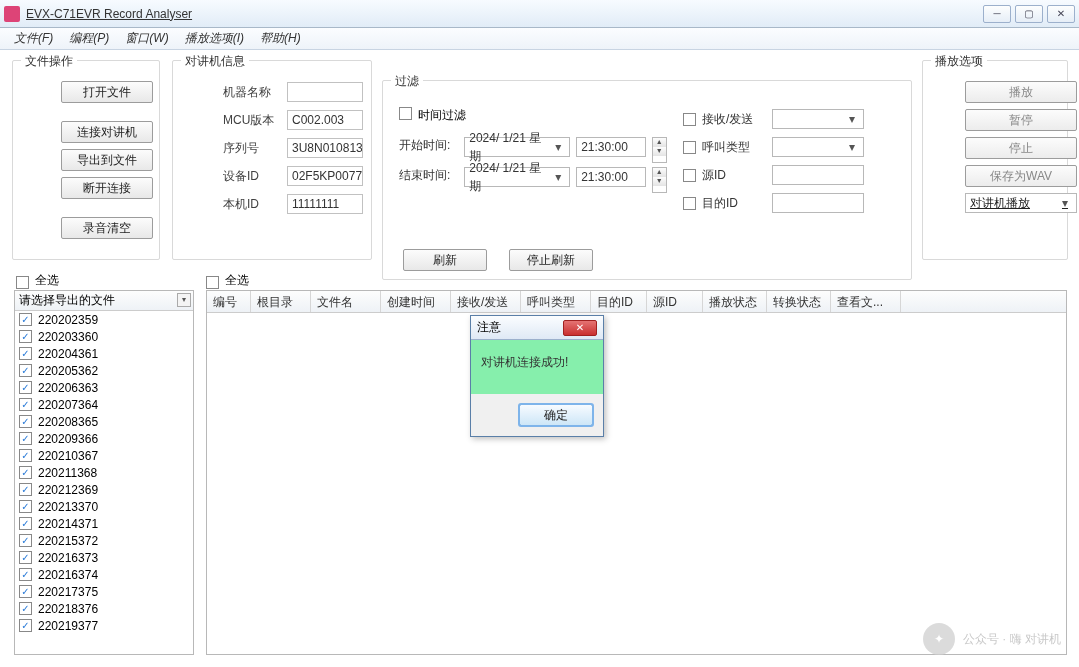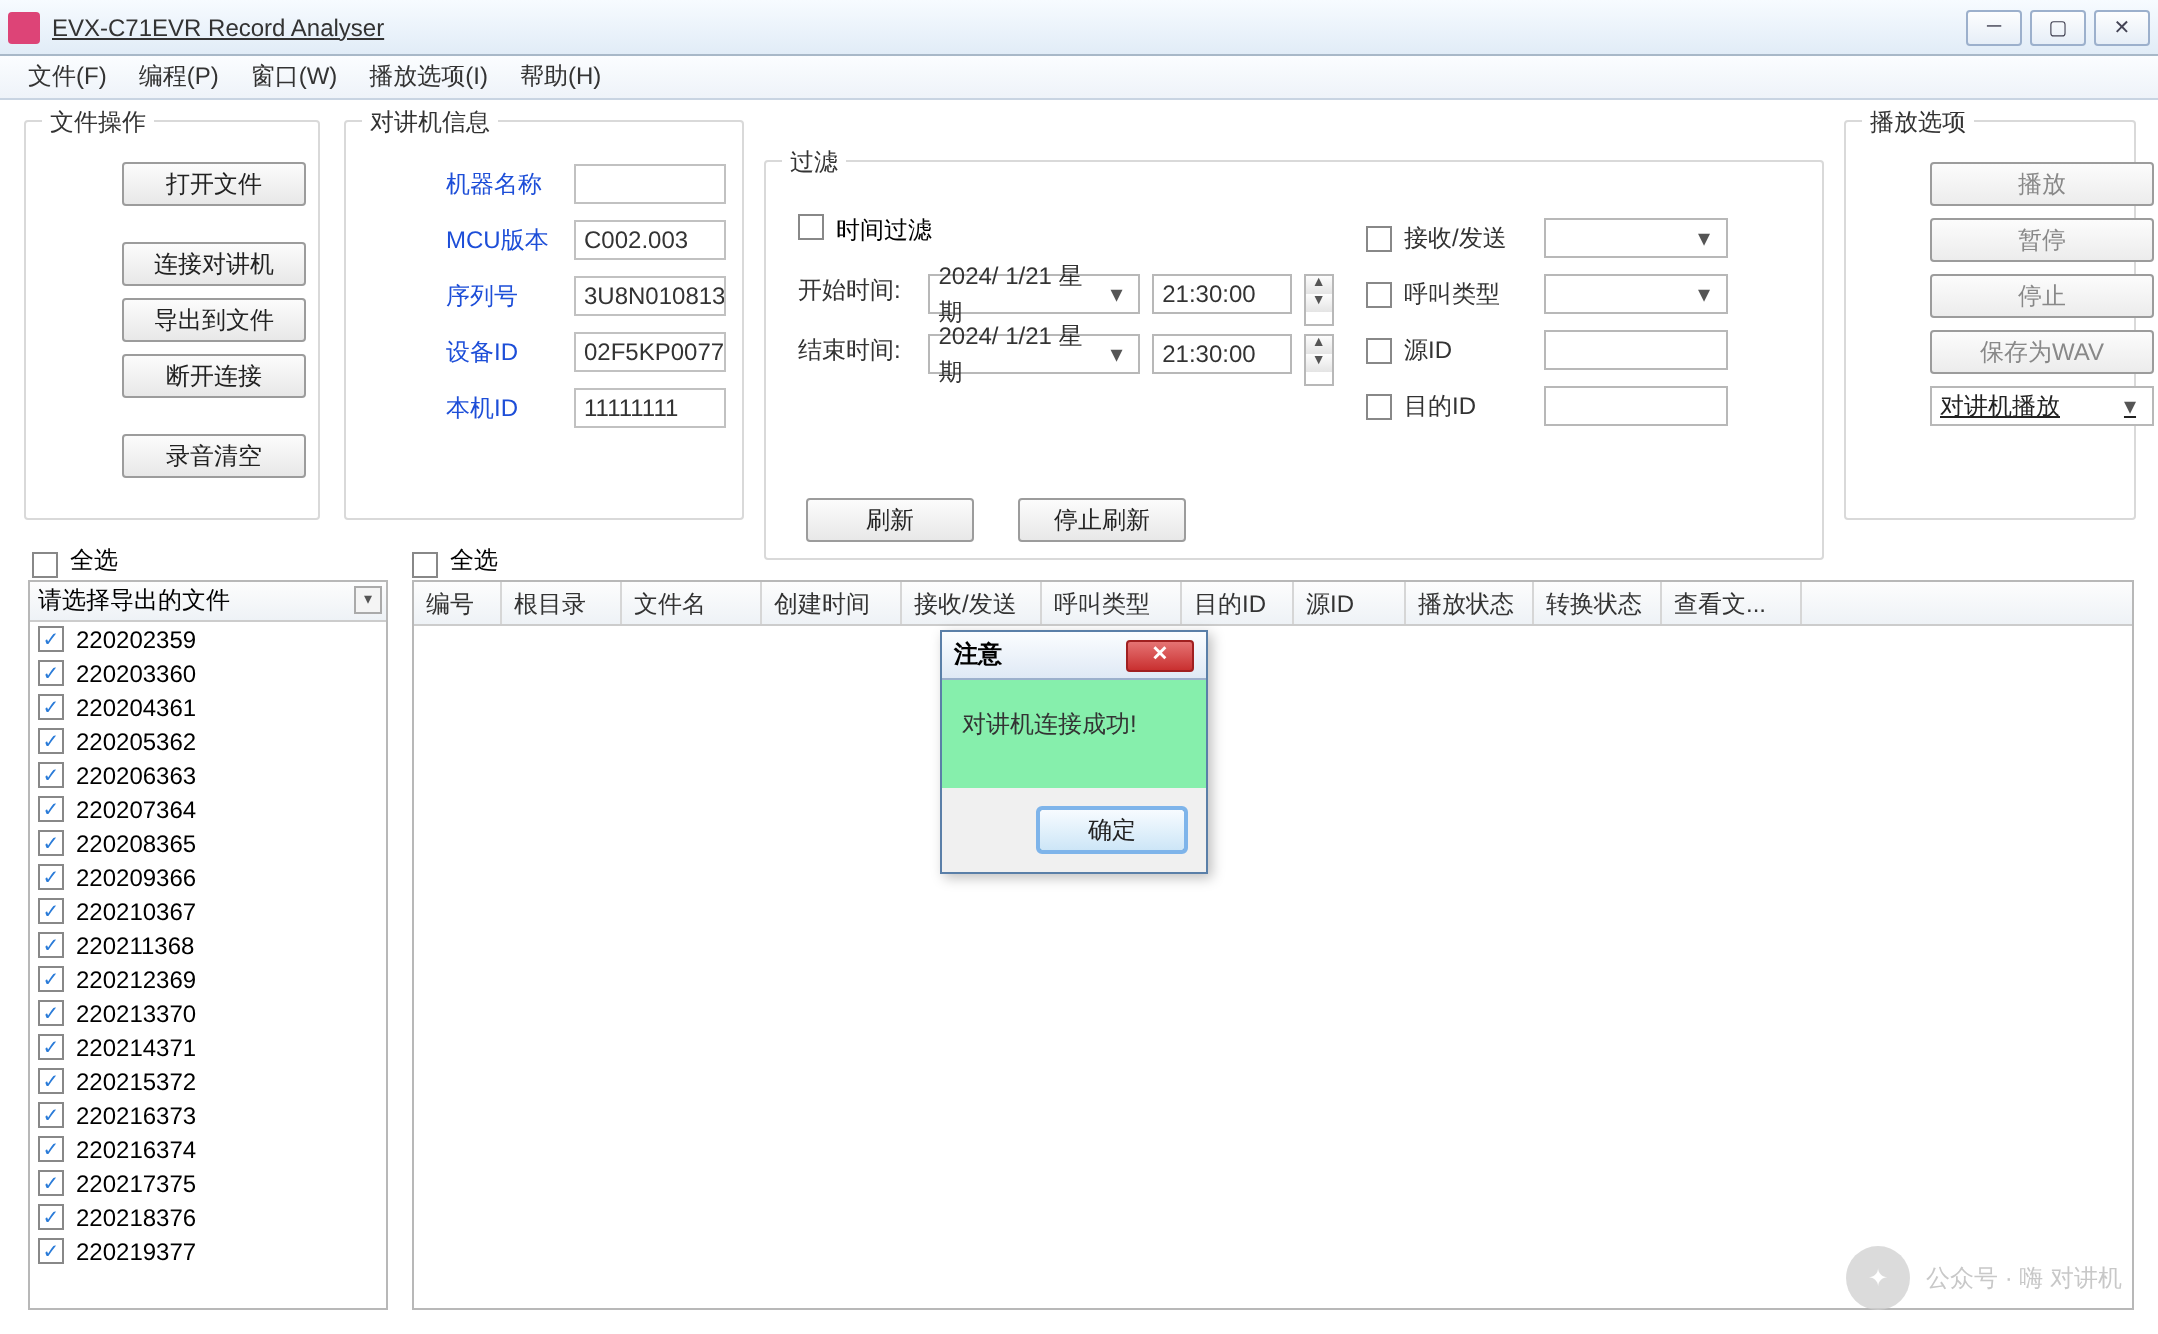--- a/index.html
+++ b/index.html
@@ -7,39 +7,39 @@
 
 
 .titlebar { height: 28px; background: linear-gradient(#f7fbff, #e1ecf7); border-bottom: 1px solid #a8b8c8; display: flex; align-items: center; padding: 0 4px; }
 .titlebar .icon { width: 16px; height: 16px; background: #d47; display: inline-block; margin-right: 6px; border-radius: 2px; }
 .titlebar .title { flex: 1; color: #333; text-decoration: underline; }
 .winbtns { display: flex; gap: 4px; }
 .winbtn { width: 28px; height: 18px; border: 1px solid #9cb0cc; background: linear-gradient(#fdfefe,#e6eef7); display:flex; align-items:center; justify-content:center; font-family: "Segoe UI Symbol"; font-size:10px; color:#445; cursor:pointer; border-radius:2px;}
 
 
 .menubar { height: 22px; background: linear-gradient(#fbfdff,#eef3f9); border-bottom:1px solid #c8d4e2; display:flex; align-items:center; padding:0 6px; gap:0; }
-.menuitem { padding: 12px 8px; color:#333; cursor:pointer; }
+.menuitem { padding: 12px 8px; color:#333; cursor:pointer;font-style:italic; }
 
 
 .client { position:absolute; top:50px; left:0; right:0; bottom:0; background:#fff; }
 
 
 .groupbox { position:absolute; border:1px solid #d9d9d9; border-radius:2px;padding-left:42px; }
 .groupbox > .legend { position:absolute; top:-8px; left:8px; background:#fff; padding:0 4px; color:#333; }
 
 
 #g-fileops { left:12px; top:10px; width:148px; height:200px; }
 #g-radioinfo { left:172px; top:10px; width:200px; height:200px; }
 #g-filter { left:382px; top:10px; width:530px; height:200px;margin-top:20px; }
 #g-play { left:922px; top:10px; width:146px; height:200px; }
 
 .btn { display:block; width:92px; height:22px; margin:6px auto; border:1px solid #9c9c9c; background:linear-gradient(#fcfcfc,#e8e8e8); color:#222; text-align:center; line-height:20px; cursor:pointer; border-radius:2px;}
 
 .kv { display:flex; align-items:center; margin:6px 8px; height:22px; }
-.kv label { width:64px; color:#1d4ed8; }
+.kv label { width:64px; color:#404040; }
 .kv .val { flex:1; height:20px; border:1px solid #c1c1c1; background:#fff; padding:0 4px; line-height:18px; color:#333; overflow:hidden; white-space:nowrap;}
 
 
 .filter-row { display:flex; height:26px; margin:4px 8px; }
 .chk { width:13px; height:13px; border:1px solid #888; background:#fff; margin-right:6px; display:inline-flex; align-items:center; justify-content:center; cursor:pointer; }
 .chk.checked::after { content:"✓"; font-size:10px; color:#2a6; }
 .flabel { width:68px; color:#333; }
 .datebox, .timebox, .combo { height:20px; border:1px solid #b8b8b8; background:#fff; padding:0 4px; line-height:18px; color:#333; margin-right:6px;}
 .datebox { width:110px; display:flex; align-items:center; justify-content:space-between;}
 .timebox { width:72px; display:flex; align-items:center;}
@@ -79,21 +79,21 @@
 .grid-hdr { display:flex; height:22px; background:linear-gradient(#fdfdfd,#eef2f6); border-bottom:1px solid #ccc;}
 .gh { border-right:1px solid #d6d6d6; padding:0 6px; line-height:22px; color:#333; white-space:nowrap; overflow:hidden;}
 
 
 .filelist-body::-webkit-scrollbar{ width:16px; }
 .filelist-body::-webkit-scrollbar-track{ background:#f0f0f0; border-left:1px solid #ddd;}
 .filelist-body::-webkit-scrollbar-thumb{ background:#c8d1db; border:1px solid #a8b6c5; border-radius:2px;}
 
 
 .modal { position:absolute; left:470px; top:265px; width:134px; border:1px solid #5a7fa8; background:#f0f0f0; box-shadow:2px 2px 6px rgba(0,0,0,.25);}
-.modal-title { height:24px; background:linear-gradient(#fbfdff,#dfe9f5); border-bottom:1px solid #9cb0cc; display:flex; align-items:center; padding:0 6px;font-weight:bold;}
+.modal-title { height:24px; background:linear-gradient(#fbfdff,#dfe9f5); border-bottom:1px solid #9cb0cc; display:flex; align-items:center; padding:0 6px;}
 .modal-title span{ flex:1; }
 .modal-close { width:34px; height:16px; background:linear-gradient(#e57373,#c93030); border:1px solid #a02020; color:#fff; text-align:center; line-height:13px; font-size:10px; border-radius:2px; cursor:pointer;}
 .modal-body { padding:14px 10px 10px; background:#86efac; min-height:54px; color:#333; }
 .modal-foot { padding:10px; display:flex; justify-content:flex-end; background:#f0f0f0;}
 .modal-foot .btn{ margin:0; width:74px; border:1px solid #3c7fb1; background:linear-gradient(#f7fbff,#cde6f7); outline:2px solid #7eb4ea; outline-offset:-1px;}
 
 
 .watermark { position:absolute; right:18px; bottom:12px; display:flex; align-items:center; gap:8px; color:#b6b6b6; font-size:22px; opacity:.75; pointer-events:none;}
 .watermark .wm-icon{ width:32px; height:32px; background:#d0d0d0; border-radius:50%; display:flex; align-items:center; justify-content:center; color:#fff;}
 </style>

